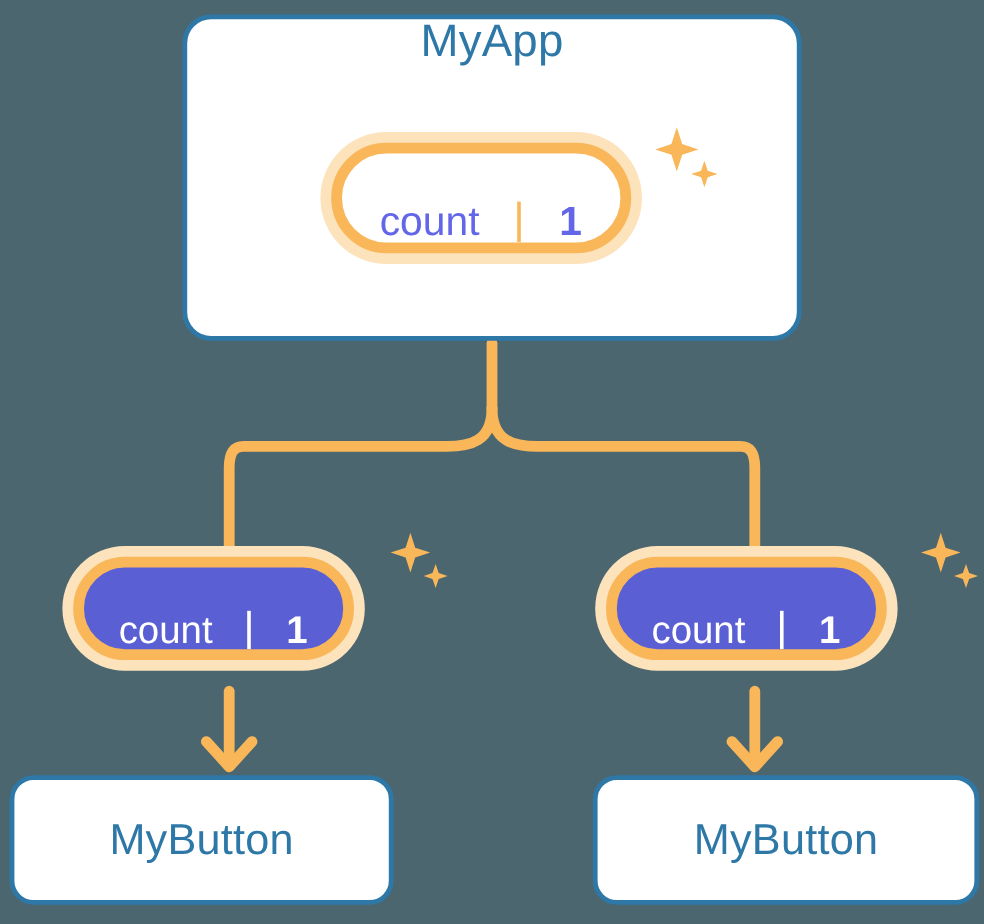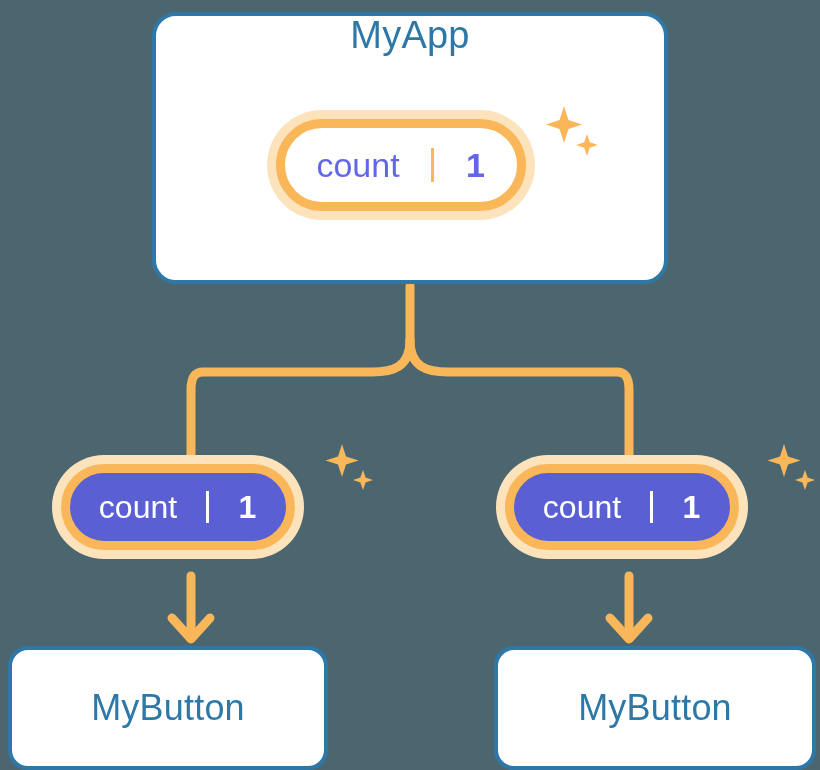--- a/index.html
+++ b/index.html
@@ -56,39 +56,39 @@
   #app-card {
     left: 152px;
     top: 12px;
     width: 516px;
     height: 272px;
     border-radius: 24px;
   }
 
   
   .leaf-card {
-    height: 124px;
+    height: 108px;
     border-radius: 20px;
     align-items: center;
   }
   #button-card-left  { left: 8px;   top: 646px; width: 320px; }
   #button-card-right { left: 494px; top: 646px; width: 322px; }
 
   .leaf-card .card-title { font-size: 36px; }
 
   
   .pill-wrap {
     position: absolute;
     z-index: 4;
   }
 
   .pill {
     position: relative;
     display: flex;
-    align-items: center;
+    align-items: flex-end;
     border-radius: 999px;
     
     border: 9px solid #f9b75a;
     box-shadow: 0 0 0 9px #fce3bc;
     overflow: hidden;
     background: #ffffff;
   }
 
   .pill-key, .pill-val {
     display: flex;

